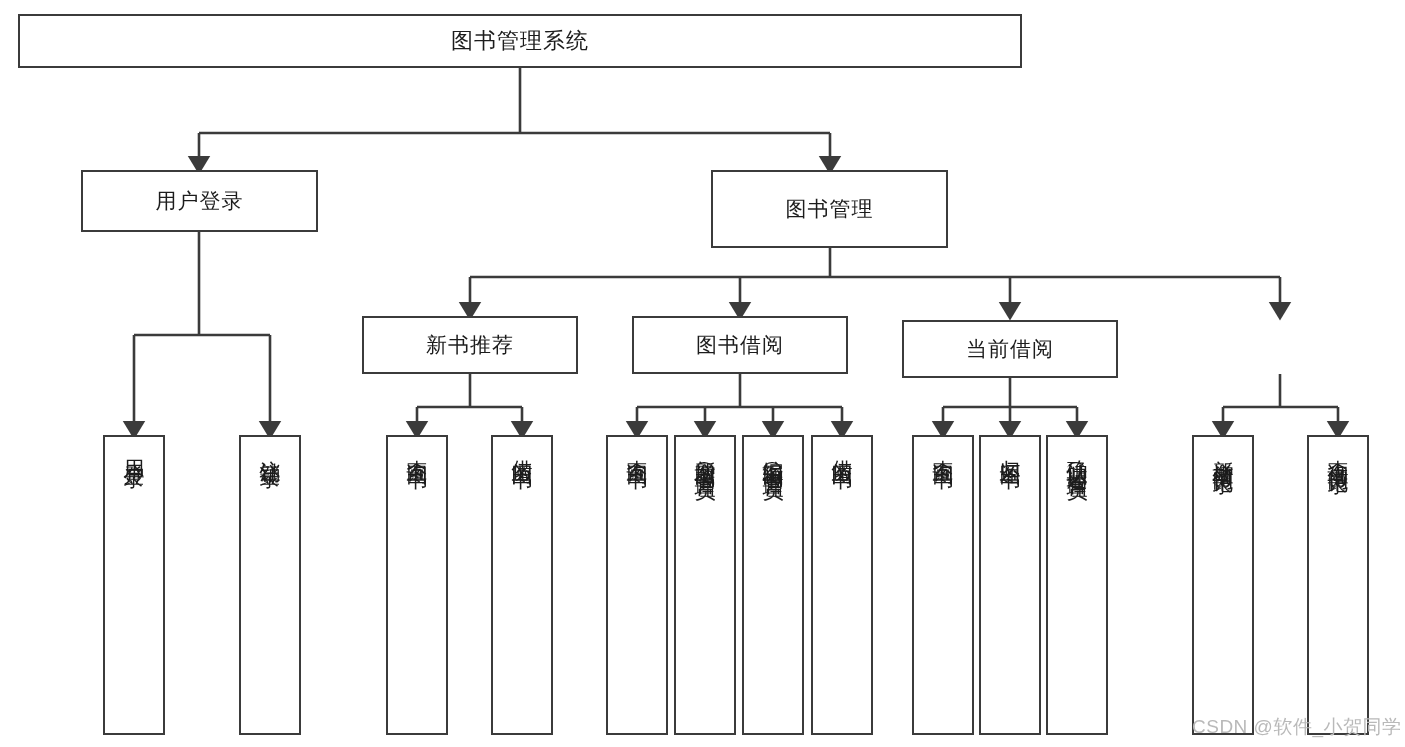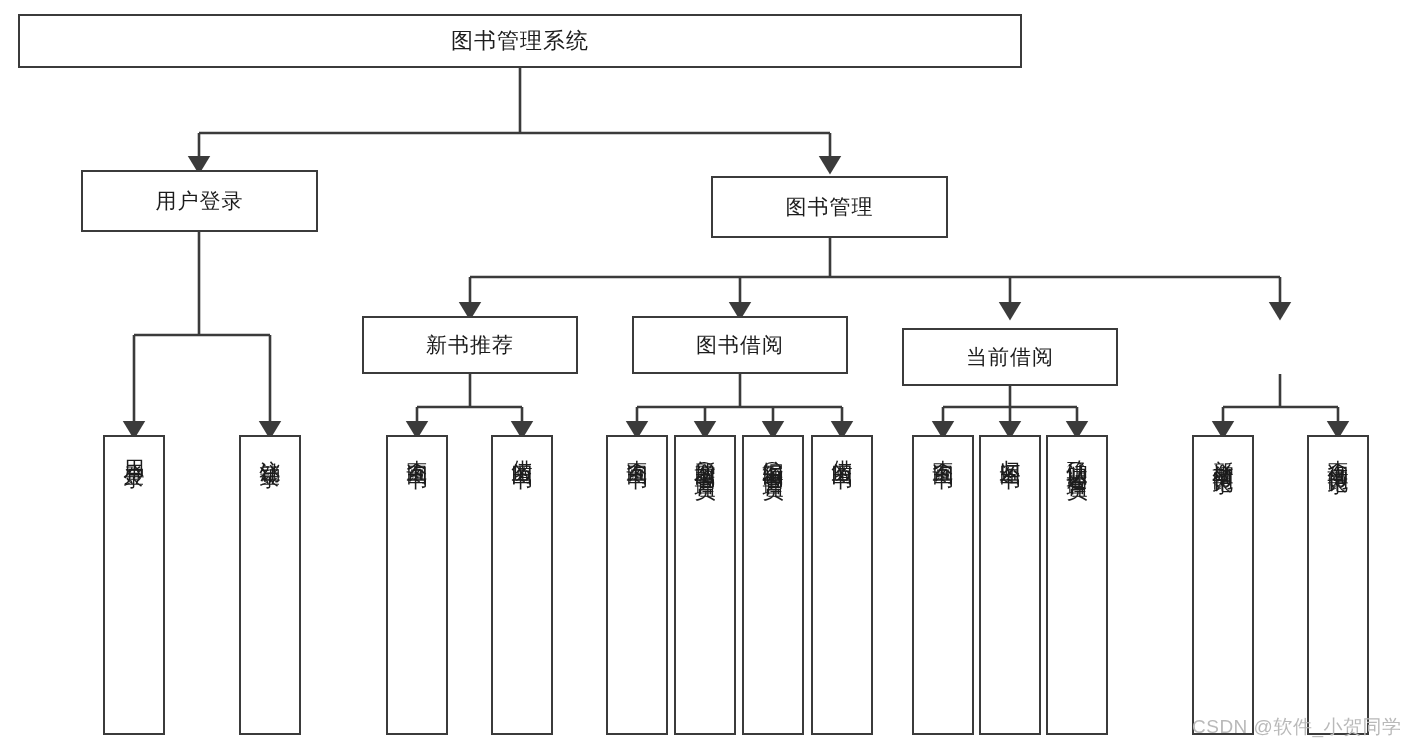--- a/index.html
+++ b/index.html
@@ -116,25 +116,25 @@
       <path d="M1280,374 L1280,407"></path>
       <path d="M1223,407 L1338,407"></path>
       <path d="M1223,407 L1223,429" marker-end="url(#arrow)"></path>
       <path d="M1338,407 L1338,429" marker-end="url(#arrow)"></path>
     </g>
   </svg>
 
   <div class="node horiz root" style="left:18px; top:14px; width:1004px; height:54px;">图书管理系统</div>
 
   <div class="node horiz" style="left:81px; top:170px; width:237px; height:62px;">用户登录</div>
-  <div class="node horiz" style="left:711px; top:170px; width:237px; height:62px;margin-top:6px;">图书管理</div>
+  <div class="node horiz" style="left:711px; top:170px; width:237px; height:78px;">图书管理</div>
 
   <div class="node horiz" style="left:632px; top:316px; width:216px; height:58px;">图书借阅</div>
   <div class="node horiz" style="left:362px; top:316px; width:216px; height:58px;">新书推荐</div>
-  <div class="node horiz" style="left:902px; top:328px; width:216px; height:58px;">当前借阅</div>
+  <div class="node horiz" style="left:902px; top:320px; width:216px; height:58px;">当前借阅</div>
 
   <div class="node vert" style="left:103px; top:435px; width:62px; height:300px;">用户登录</div>
   <div class="node vert" style="left:239px; top:435px; width:62px; height:300px;">注销登录</div>
 
   <div class="node vert" style="left:386px; top:435px; width:62px; height:300px;">查询图书</div>
   <div class="node vert" style="left:491px; top:435px; width:62px; height:300px;">借阅图书</div>
 
   <div class="node vert" style="left:606px; top:435px; width:62px; height:300px;">查询图书</div>
   <div class="node vert" style="left:674px; top:435px; width:62px; height:300px;">新增图书（管理员）</div>
   <div class="node vert" style="left:742px; top:435px; width:62px; height:300px;">编辑图书（管理员）</div>

